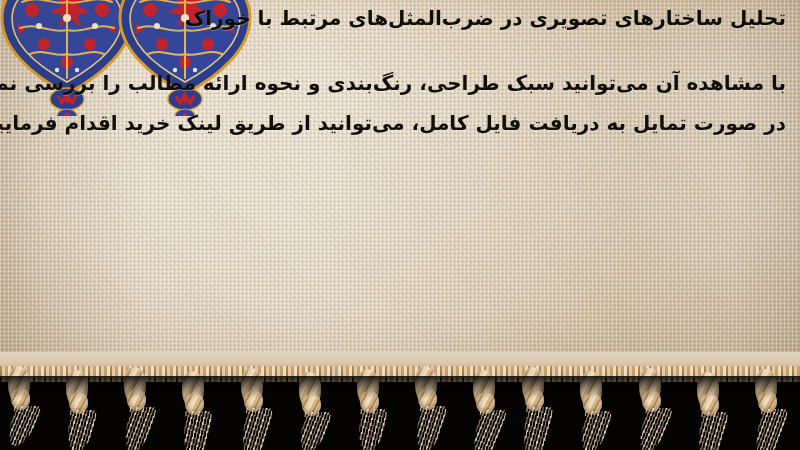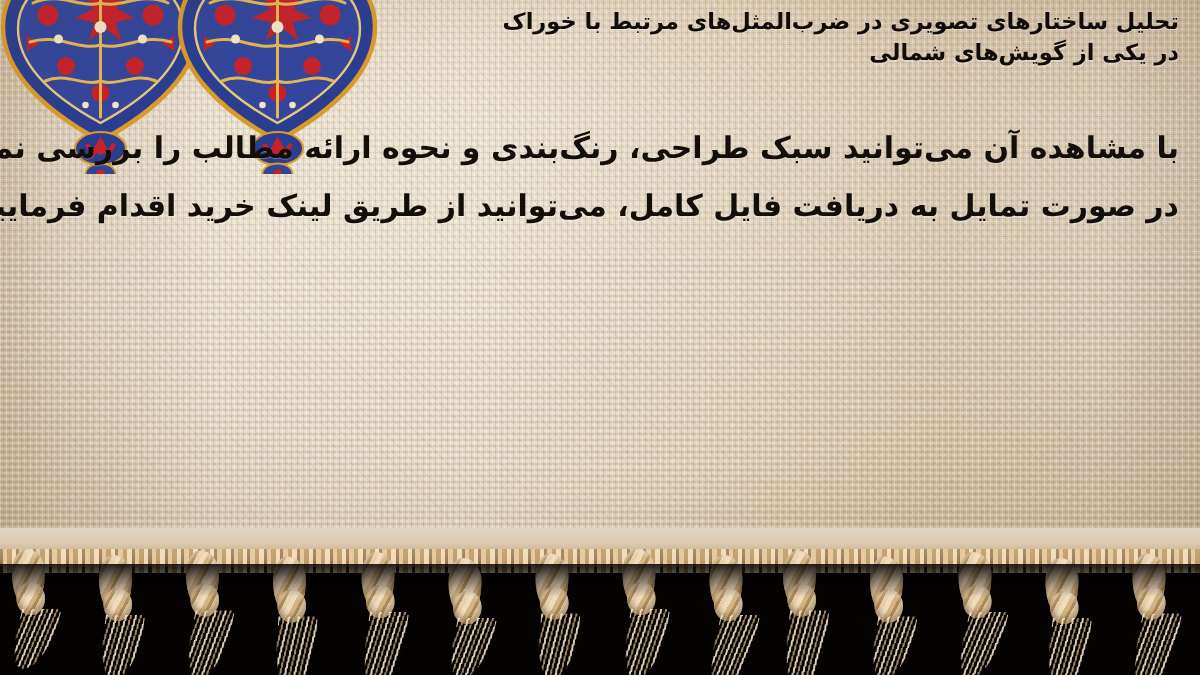--- a/index.html
+++ b/index.html
@@ -73,21 +73,21 @@
   #ornament-right{left:110px;}
 
   
   #text-layer{
     position:absolute;left:0;top:0;width:800px;height:372px;
     padding:0 14px 0 14px;box-sizing:border-box;
     direction:rtl;text-align:right;
   }
   #title{
     margin:0;padding:4px 0 0 0;
-    font-size:15px;line-height:1.42;font-weight:700;color:#100d08;
+    font-size:20px;line-height:1.42;font-weight:700;color:#100d08;
     letter-spacing:0;
     text-shadow:0 1px 0 rgba(255,255,255,.30);
   }
   #title .t-line{display:block;white-space:nowrap;}
   #title .t-line.l2{padding-left:56px;}
 
   #body-text{margin:0;padding:32px 0 0 0;}
   #body-text .b-line{
     display:block;white-space:nowrap;
     font-size:20px;line-height:1.98;font-weight:700;color:#120e09;
@@ -215,21 +215,20 @@
     <svg class="ornament" id="ornament-right" viewBox="0 0 150 150">
       <use href="#medallion"></use>
     </svg>
 
     <div id="vignette"></div>
 
     <div id="text-layer">
 
       <h1 id="title">
         <span class="t-line l1">تحلیل ساختارهای تصویری در ضرب‌المثل‌های مرتبط با خوراک</span>
-        <span class="t-line l2">در یکی از گویش‌های شمالی</span>
       </h1>
 
       <div id="body-text">
         <span class="b-line b2">با مشاهده آن می‌توانید سبک طراحی، رنگ‌بندی و نحوه ارائه مطالب را بررسی نمایید</span>
         <span class="b-line b3">در صورت تمایل به دریافت فایل کامل، می‌توانید از طریق لینک خرید اقدام فرمایید</span>
       </div>
 
     </div>
   </div>
 

